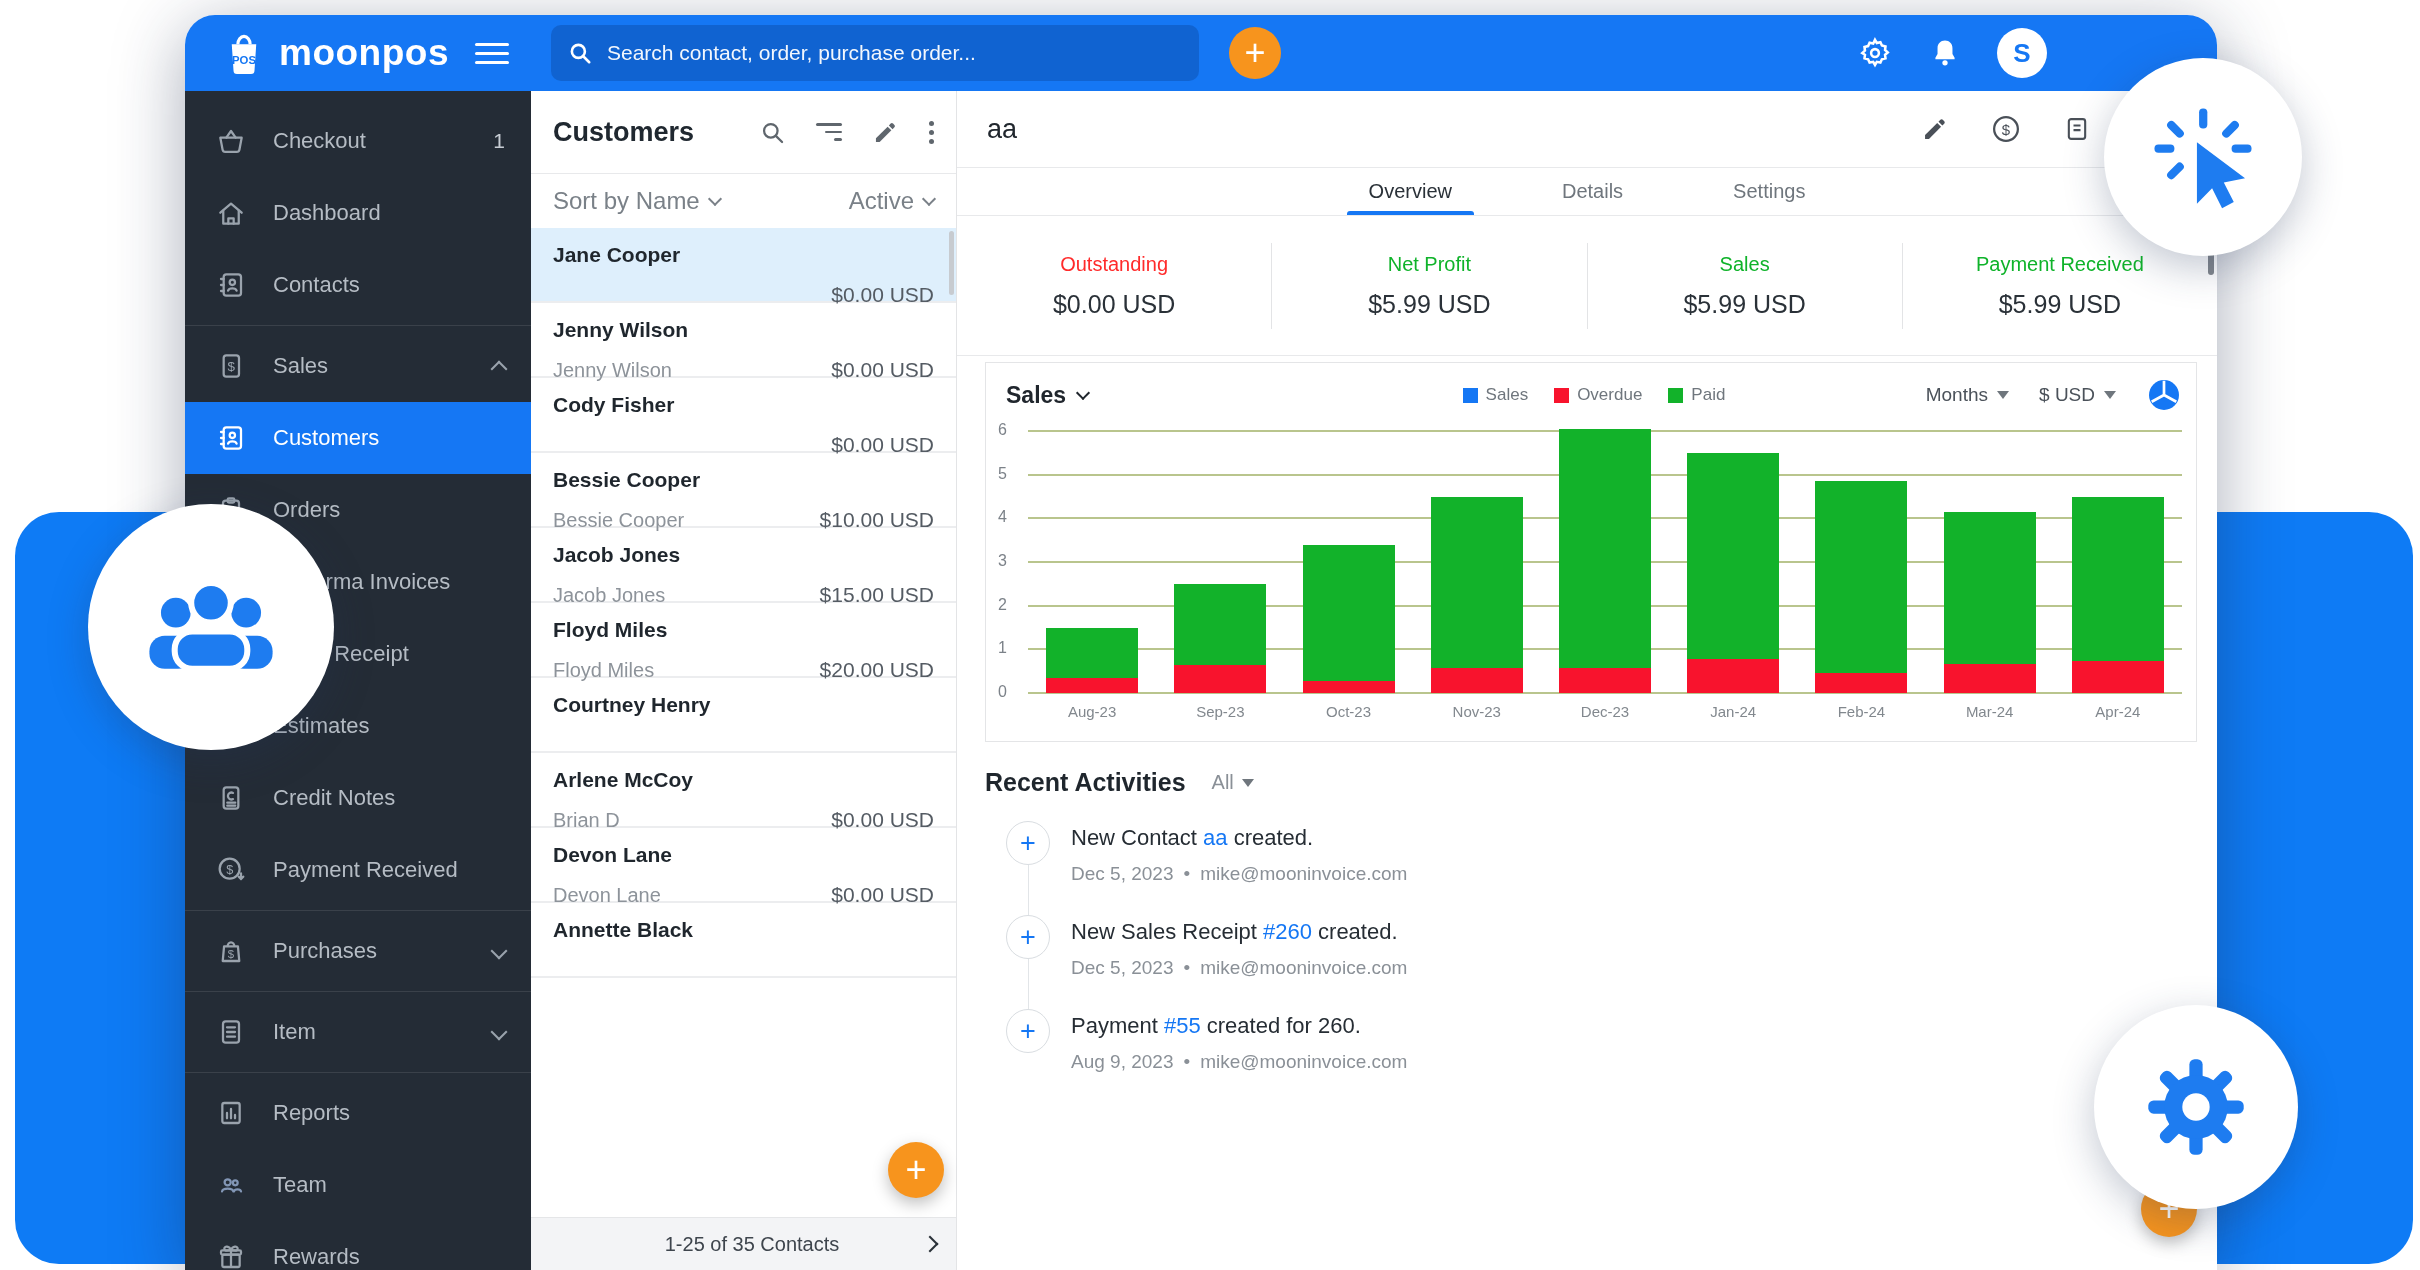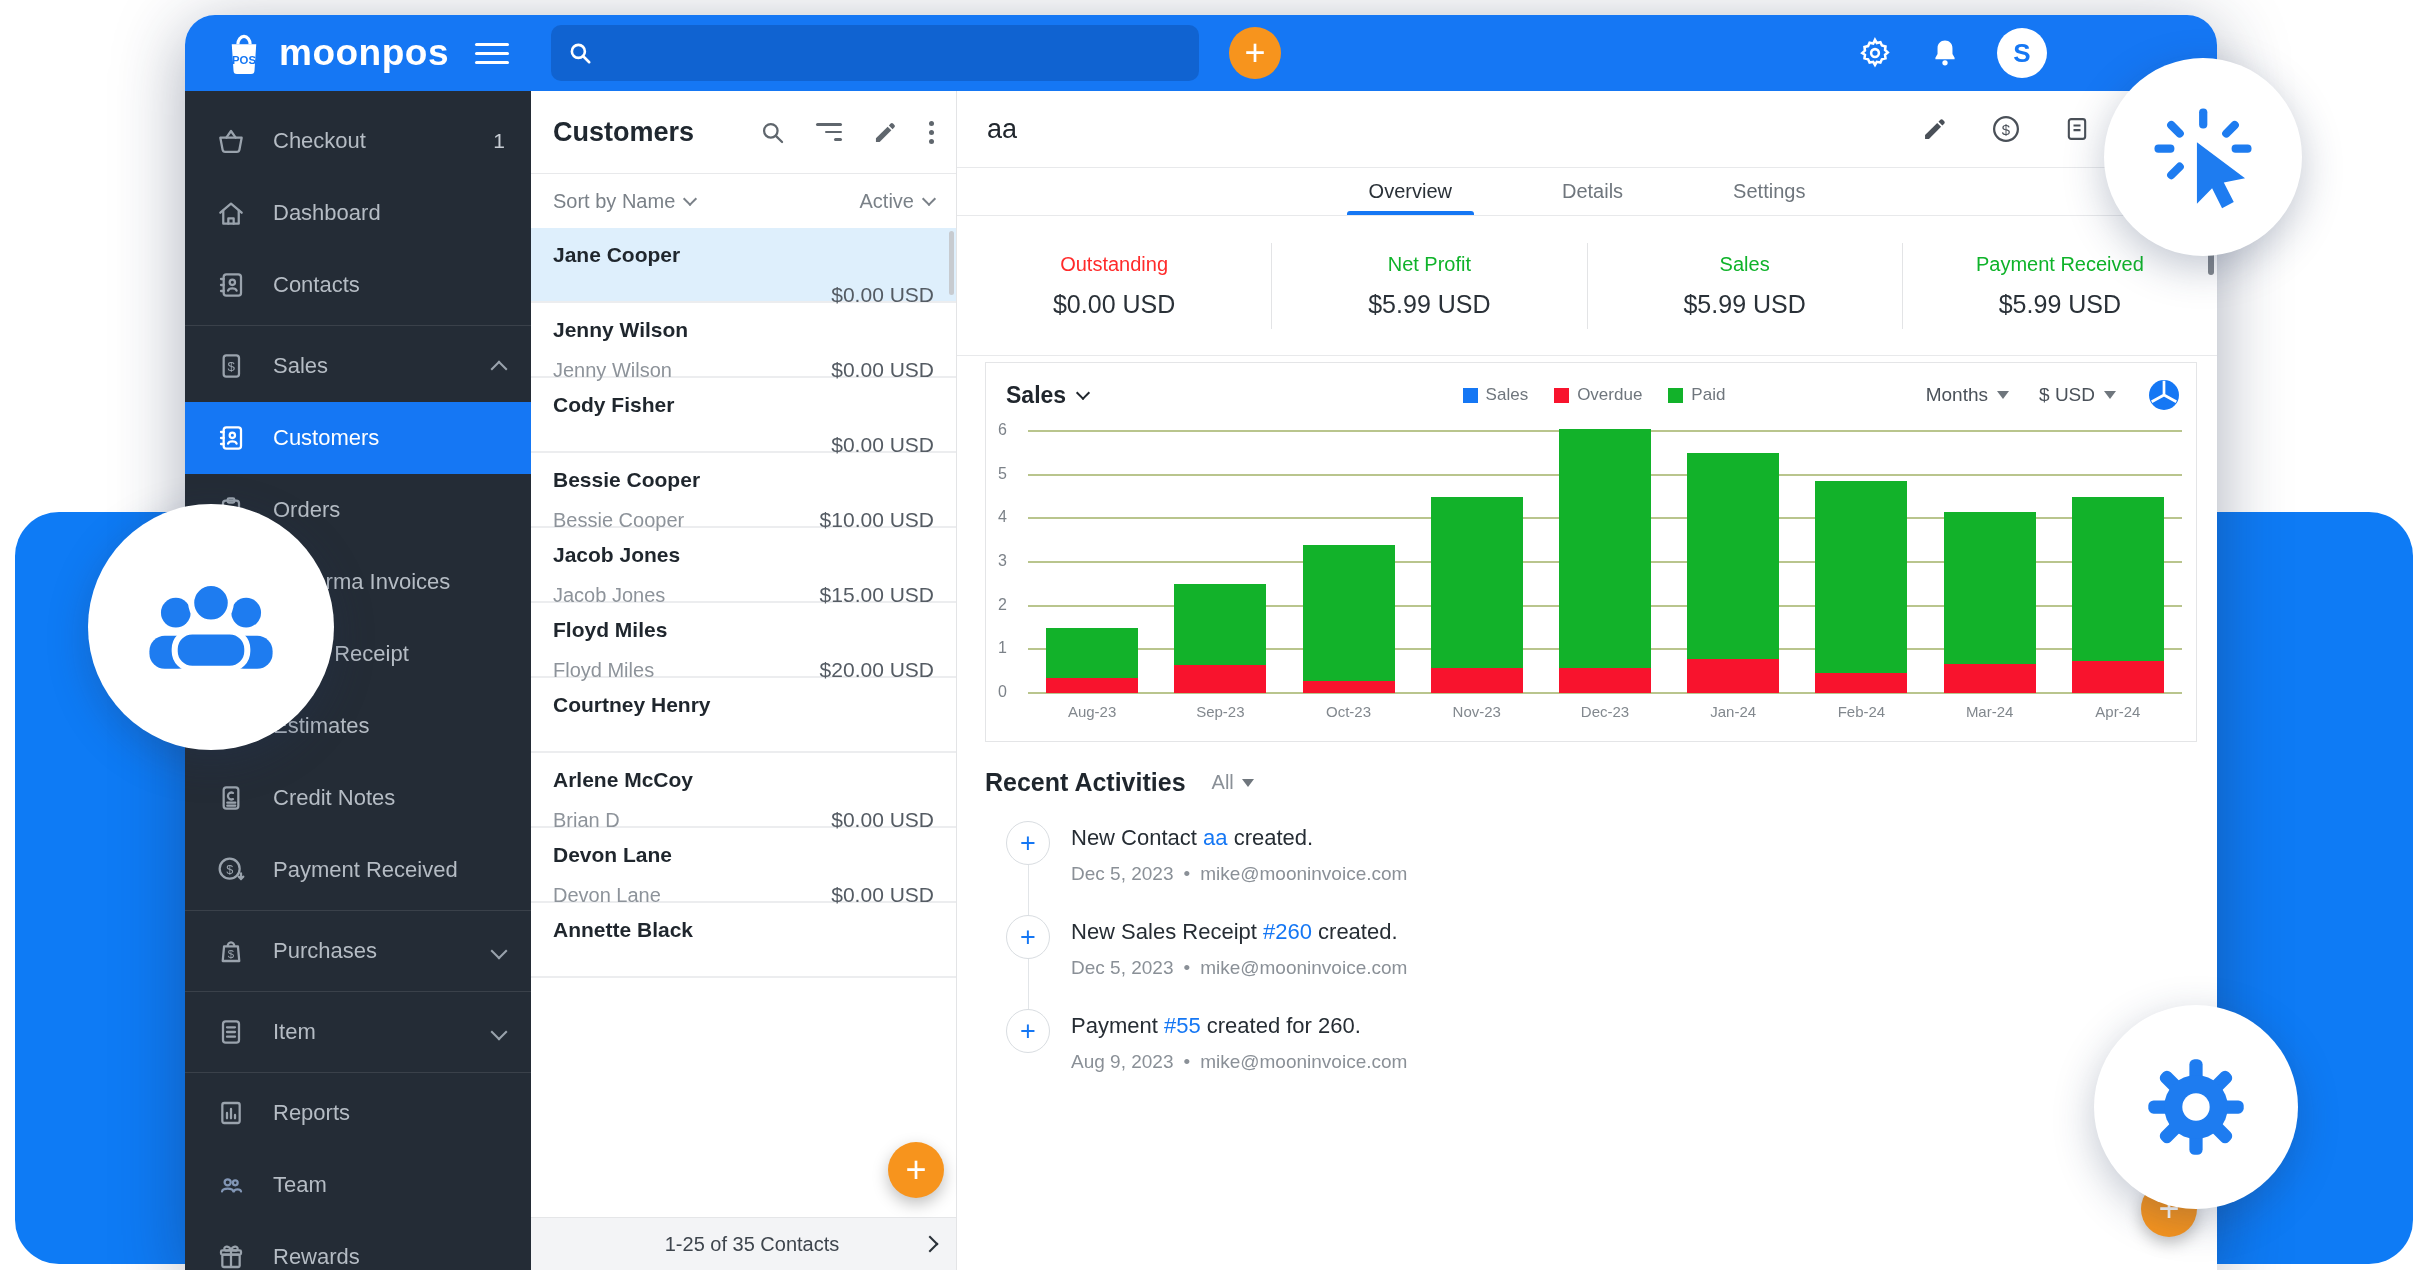--- a/index.html
+++ b/index.html
@@ -39,21 +39,21 @@
   .chx.right{transform:rotate(-45deg);}
   .ml-auto{margin-left:auto;}
   
   .listp{position:absolute;left:346px;top:76px;width:426px;bottom:0;background:#fff;border-right:1px solid #E3E4E6;box-sizing:border-box;}
   .lp-head{height:82px;display:flex;align-items:center;padding:0 22px;border-bottom:1px solid #E8E9EB;}
   .lp-title{font-size:27px;font-weight:bold;color:#202830;}
   .lp-icons{margin-left:auto;display:flex;align-items:center;gap:30px;}
   .flt{width:26px;}
   .flt span{display:block;height:2.6px;background:#5F666D;border-radius:2px;margin:5px 0 5px auto;}
   .kebab span{display:block;width:5px;height:5px;border-radius:50%;background:#5F666D;margin:4px auto;}
-  .sortbar{height:54px;display:flex;align-items:center;padding:0 22px;color:#7A8188;font-size:20px;border-bottom:2px solid #fca5a5;}
+  .sortbar{height:54px;display:flex;align-items:center;padding:0 22px;color:#7A8188;font-size:24px;border-bottom:2px solid #fca5a5;}
   .sortbar .chx{width:8px;height:8px;border-color:#7A8188;margin-left:10px;margin-top:-4px;}
   .rows{position:absolute;top:137px;left:0;right:0;bottom:52px;overflow:hidden;}
   .row{box-sizing:border-box;height:75px;padding:15px 22px 0 22px;border-bottom:2px solid #ECEDEF;background:#fff;}
   .row.sel{background:#DEEFFC;}
   .row-name{font-size:21px;font-weight:bold;color:#1F262D;}
   .row-line2{display:flex;margin-top:16px;align-items:baseline;}
   .row-sub{font-size:20px;color:#8D939A;}
   .row-amt{margin-left:auto;font-size:21px;color:#545B63;}
   .lp-foot{position:absolute;left:0;right:0;bottom:0;height:52px;background:#F3F4F6;border-top:1px solid #E5E6E8;
     display:flex;align-items:center;justify-content:center;color:#3E454D;font-size:20px;padding-left:17px;}
@@ -135,20 +135,21 @@
     <div class="burger">
         <span></span>
         <span></span>
         <span></span>
       </div>
     <div class="search">
       <svg width="26" height="26" viewBox="0 0 24 24" fill="none" stroke="#fff" stroke-width="2.4" stroke-linecap="round">
         <circle cx="10.5" cy="10.5" r="6"></circle>
           <line x1="15.2" y1="15.2" x2="20.5" y2="20.5"></line>
       </svg>
+      <input placeholder="Search contact, order, purchase order..." style="">
     </div>
     <div class="hdr-plus">+</div>
     <div class="hdr-right">
       <svg width="36" height="36" viewBox="0 0 24 24" fill="none" stroke="#fff" stroke-width="1.7">
         <circle cx="12" cy="12" r="2.6"></circle>
         <path d="M12 3.2l1.2 2.1 2.4-.5 1 2.2 2.4.6-.3 2.4 1.8 1.6-1.8 1.6.3 2.4-2.4.6-1 2.2-2.4-.5-1.2 2.1-1.2-2.1-2.4.5-1-2.2-2.4-.6.3-2.4L3.5 12l1.8-1.6-.3-2.4 2.4-.6 1-2.2 2.4.5z"></path>
       </svg>
       <svg width="32" height="32" viewBox="0 0 24 24" fill="#fff">
         <path d="M12 2.6c-3.3 0-5.6 2.4-5.6 5.8v4.3L4.8 15.6v1h14.4v-1l-1.6-2.9V8.4c0-3.4-2.3-5.8-5.6-5.8z"></path>
         <circle cx="12" cy="19.4" r="2"></circle>

